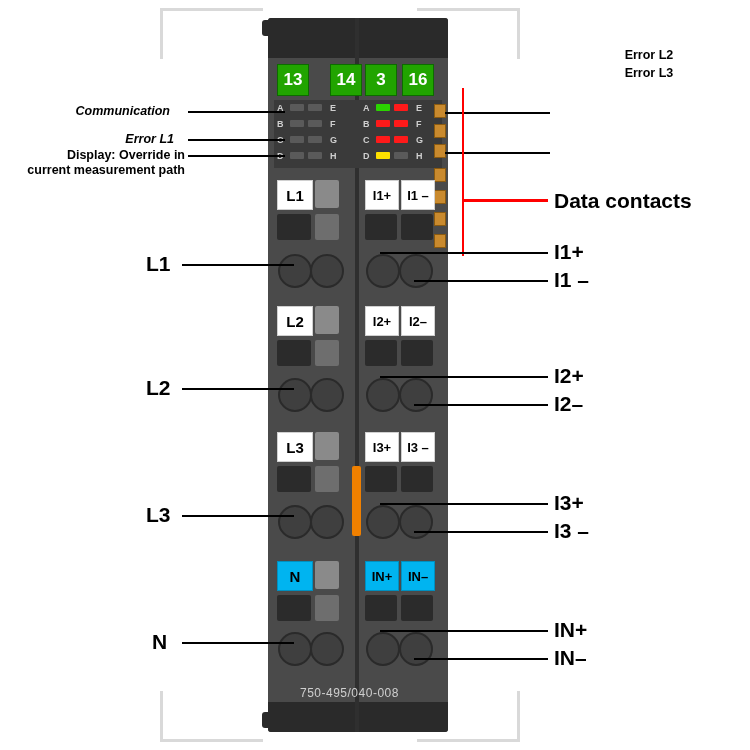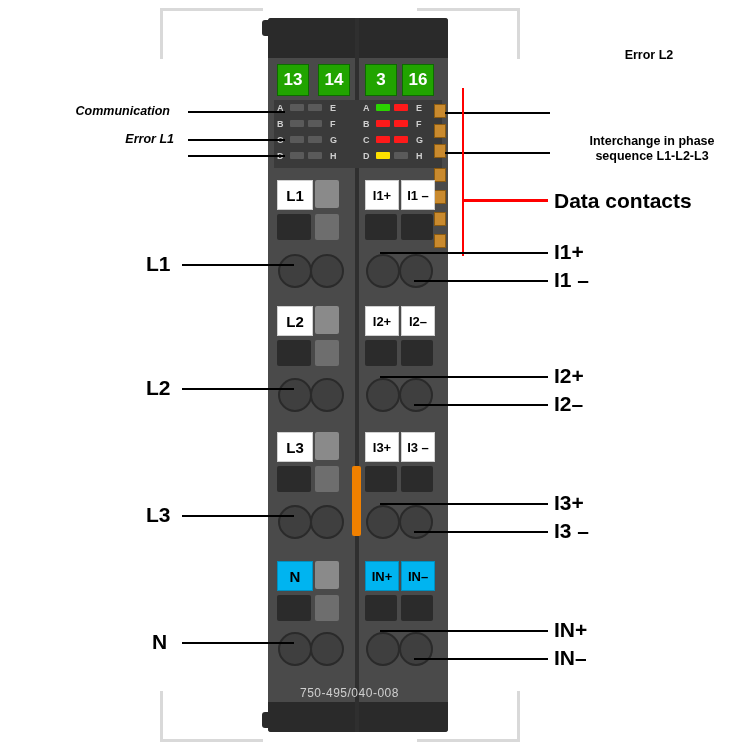--- a/index.html
+++ b/index.html
@@ -77,21 +77,21 @@
   <div class="abs" style="left:398px;top:20px;width:44px;height:16px;background:#2a2a2a;border-radius:3px;"></div>
   <div class="abs" style="left:262px;top:712px;width:44px;height:16px;background:#2a2a2a;border-radius:3px;"></div>
   <div class="abs" style="left:398px;top:712px;width:44px;height:16px;background:#2a2a2a;border-radius:3px;"></div>
 
   <div class="module">
     <div class="mod-top"></div>
     <div class="mod-bottom"></div>
     <div class="mod-split"></div>
 
     <div class="greenterm" style="left:9px;top:46px;">13</div>
-    <div class="greenterm" style="left:50px;top:46px;">14</div>
+    <div class="greenterm" style="left:62px;top:46px;">14</div>
     <div class="greenterm" style="left:97px;top:46px;">3</div>
     <div class="greenterm" style="left:134px;top:46px;">16</div>
 
     <div class="ledpanel" style="left:6px;top:82px;width:168px;height:68px;"></div>
 
     <div class="ledrow-label" style="left:9px;top:85px;">A</div>
     <div class="ledrow-label" style="left:9px;top:101px;">B</div>
     <div class="ledrow-label" style="left:9px;top:117px;">C</div>
     <div class="ledrow-label" style="left:9px;top:133px;">D</div>
 
@@ -200,40 +200,41 @@
 
     <div class="partno" style="left:32px;top:668px;">750-495/040-008</div>
   </div>
 
   <div class="cap right" style="left:25px;top:104px;width:145px;font-style:italic;">Communication</div>
   <div class="lline" style="left:188px;top:111px;width:97px;"></div>
 
   <div class="cap right" style="left:29px;top:132px;width:145px;font-style:italic;">Error L1</div>
   <div class="lline" style="left:188px;top:139px;width:97px;"></div>
 
+  <div class="cap right" style="left:14px;top:148px;width:171px;white-space:pre-line;">Display: Override in
+current measurement path</div>
   <div class="lline" style="left:188px;top:155px;width:97px;"></div>
 
 
   <div class="biglab" style="left:146px;top:252px;">L1</div>
   <div class="lline" style="left:182px;top:264px;width:112px;"></div>
 
   <div class="biglab" style="left:146px;top:376px;">L2</div>
   <div class="lline" style="left:182px;top:388px;width:112px;"></div>
 
   <div class="biglab" style="left:146px;top:503px;">L3</div>
   <div class="lline" style="left:182px;top:515px;width:112px;"></div>
 
   <div class="biglab" style="left:152px;top:630px;">N</div>
   <div class="lline" style="left:182px;top:642px;width:112px;"></div>
 
   <div class="cap left" style="left:554px;top:48px;width:190px;">Error L2</div>
+  <div class="cap left" style="left:554px;top:66px;width:190px;">Error L3</div>
   <div class="lline" style="left:445px;top:112px;width:105px;"></div>
 
-  <div class="cap left" style="left:554px;top:134px;width:196px;white-space:pre-line;">Interchange in phase
-sequence L1-L2-L3</div>
   <div class="lline" style="left:445px;top:152px;width:105px;"></div>
 
   <div class="redline" style="left:462px;top:88px;width:2px;height:168px;"></div>
   <div class="redline" style="left:462px;top:199px;width:86px;height:3px;"></div>
   <div class="dclab" style="left:554px;top:189px;text-align:right;">Data contacts</div>
 
   <div class="biglab" style="left:554px;top:240px;">I1+</div>
   <div class="lline" style="left:380px;top:252px;width:168px;"></div>
   <div class="biglab" style="left:554px;top:268px;">I1 –</div>
   <div class="lline" style="left:414px;top:280px;width:134px;"></div>

